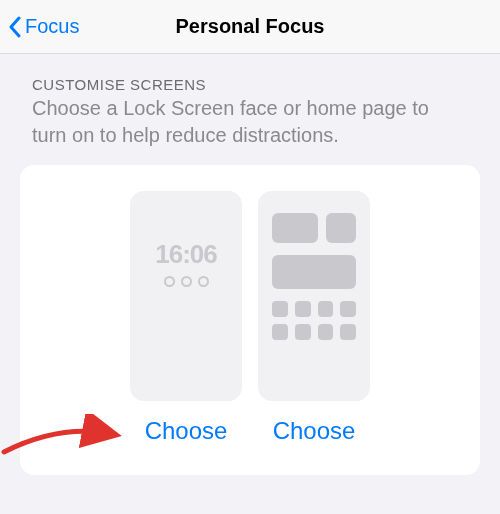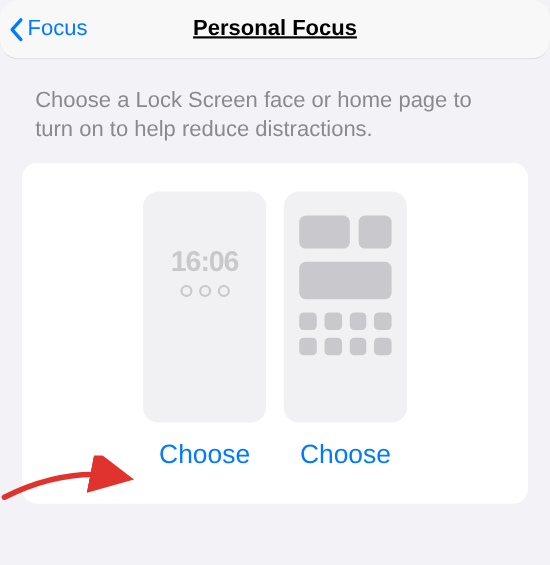--- a/index.html
+++ b/index.html
@@ -11,38 +11,36 @@
       overflow: hidden;
       position: relative;
     }
     .navbar {
       display: flex;
       align-items: center;
       height: 54px;
       background: #f8f8f9;
       border-bottom: 1px solid #dcdcde;
       position: relative;
-      border-radius: 17px;
     }
     .nav-back {
       display: flex;
       align-items: center;
       position: absolute;
       left: 8px;
       color: #007aff;
       font-size: 20px;
       cursor: pointer;
     }
     .nav-back svg { margin-right: 2px; }
     .nav-title {
       margin: 0 auto;
       font-size: 20px;
       font-weight: 600;
       color: #000;
-      text-decoration: underline;
     }
     .section-header {
       padding: 22px 32px 6px 32px;
     }
     .section-header .heading {
       font-size: 15px;
       letter-spacing: 0.5px;
       color: #6b6b70;
       text-transform: uppercase;
     }
@@ -141,20 +139,21 @@
   <div class="nav-back">
     <svg width="15" height="22" viewBox="0 0 15 22">
       <polyline points="11,2 3,11 11,20" fill="none" stroke="#007aff" stroke-width="3" stroke-linecap="round" stroke-linejoin="round"></polyline>
     </svg>
     <span>Focus</span>
   </div>
   <div class="nav-title">Personal Focus</div>
 </div>
 
 <div class="section-header">
+  <div class="heading">CUSTOMISE SCREENS</div>
   <div class="subtext">Choose a Lock Screen face or home page to turn on to help reduce distractions.</div>
 </div>
 
 <div class="card">
   <div class="previews">
 
     <div class="preview-col">
       <div class="screen">
         <div class="lock-time">16:06</div>
         <div class="lock-dots">

